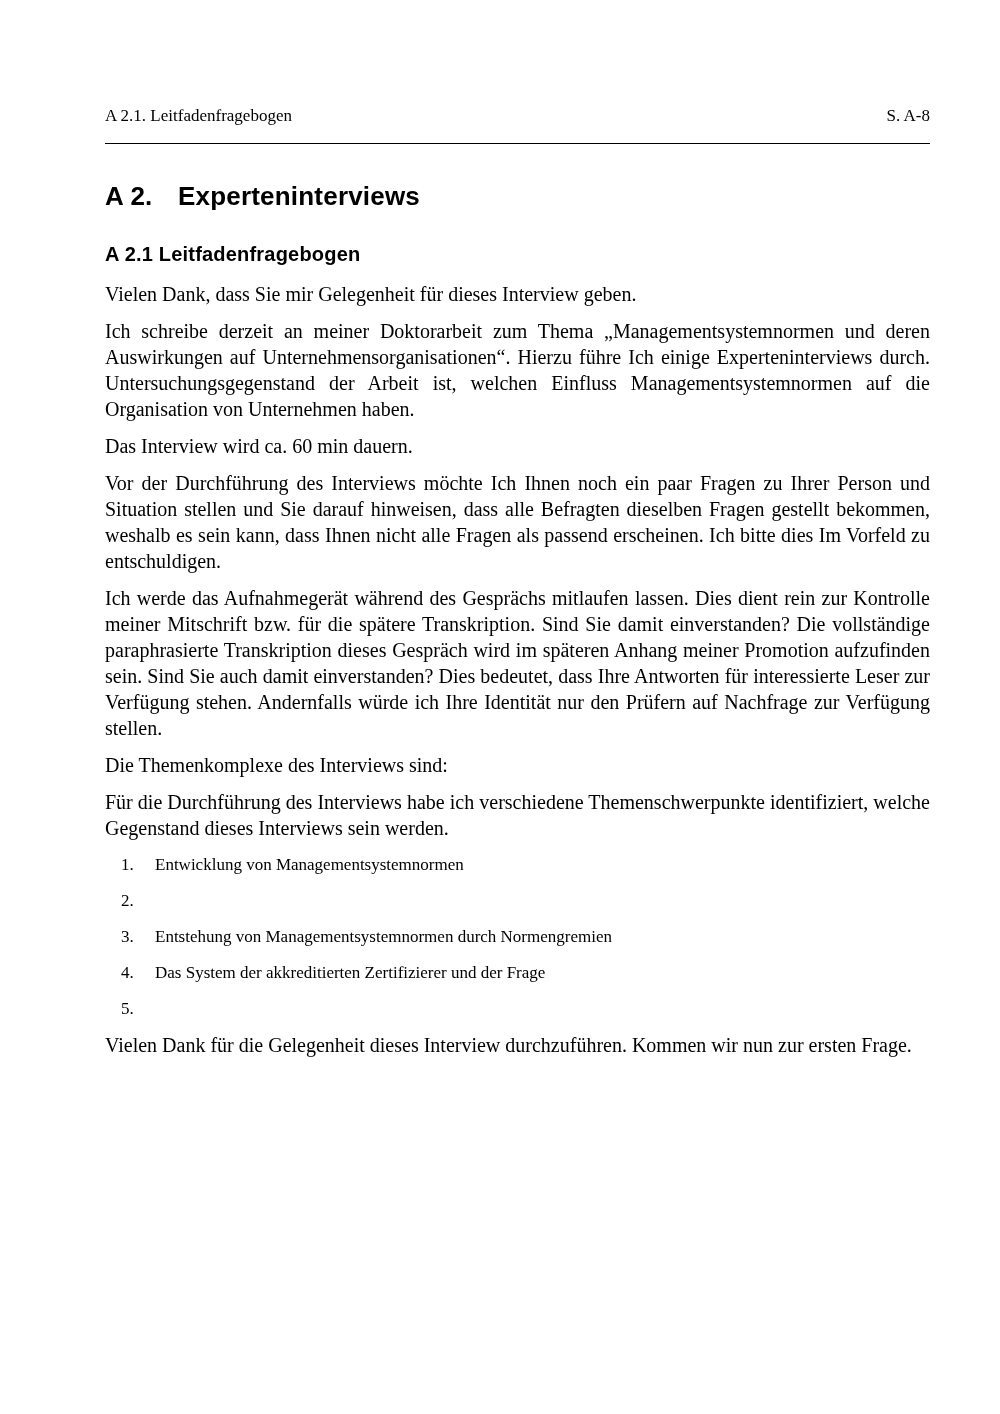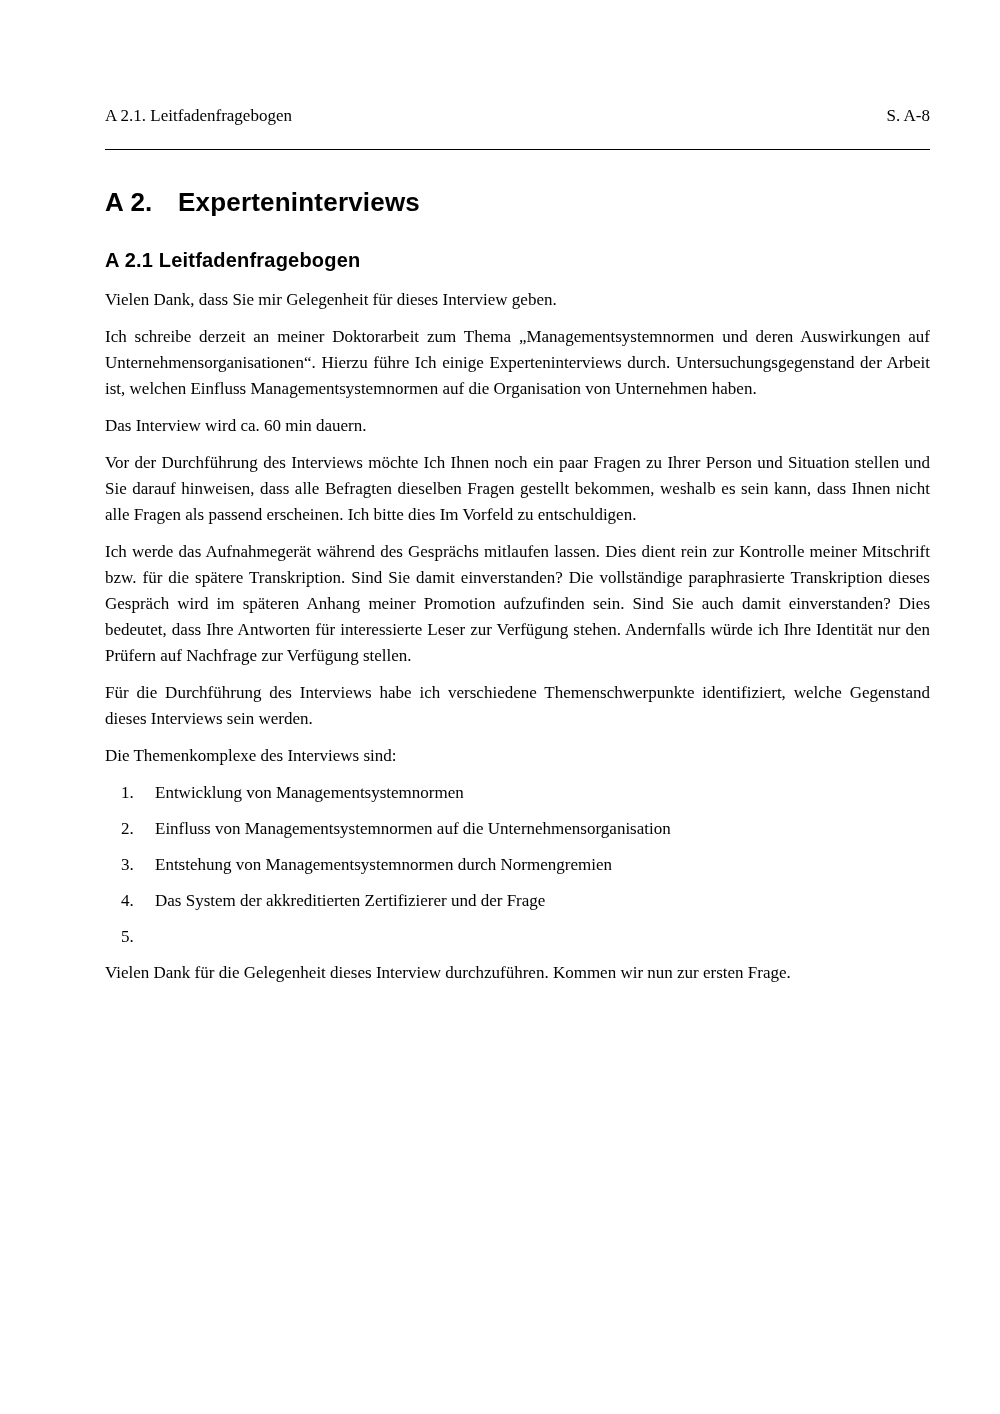--- a/index.html
+++ b/index.html
@@ -15,21 +15,21 @@
       width: 100%;
       height: 100%;
       padding: 106px 70px 0 105px;
     }
     .header-row {
       display: flex;
       justify-content: space-between;
       align-items: baseline;
       font-size: 17px;
       line-height: 20px;
-      padding-bottom: 23px;
+      padding-bottom: 17px;
       border-bottom: 1.5px solid #000000;
     }
     h1.section-heading {
       font-family: "Liberation Sans", sans-serif;
       font-size: 26px;
       font-weight: bold;
       margin-top: 37px;
       display: flex;
       letter-spacing: 0.2px;
     }
@@ -39,21 +39,21 @@
     }
     h2.subsection-heading {
       font-family: "Liberation Sans", sans-serif;
       font-size: 20px;
       font-weight: bold;
       margin-top: 31px;
       margin-bottom: 15px;
       letter-spacing: 0.2px;
     }
     p.body-par {
-      font-size: 17px;
+      font-size: 20px;
       line-height: 26px;
       text-align: justify;
       margin-bottom: 11px;
     }
     .topics-list {
       margin-top: 8px;
       margin-bottom: 8px;
     }
     .list-row {
       display: flex;
@@ -85,31 +85,30 @@
     <span>Experteninterviews</span>
   </h1>
 
   <h2 class="subsection-heading">A 2.1 Leitfadenfragebogen</h2>
 
   <p class="body-par">Vielen Dank, dass Sie mir Gelegenheit für dieses Interview geben.</p>
   <p class="body-par">Ich schreibe derzeit an meiner Doktorarbeit zum Thema „Managementsystemnormen und deren Auswirkungen auf Unternehmensorganisationen“. Hierzu führe Ich einige Experteninterviews durch. Untersuchungsgegenstand der Arbeit ist, welchen Einfluss Managementsystemnormen auf die Organisation von Unternehmen haben.</p>
   <p class="body-par">Das Interview wird ca. 60 min dauern.</p>
   <p class="body-par">Vor der Durchführung des Interviews möchte Ich Ihnen noch ein paar Fragen zu Ihrer Person und Situation stellen und Sie darauf hinweisen, dass alle Befragten dieselben Fragen gestellt bekommen, weshalb es sein kann, dass Ihnen nicht alle Fragen als passend erscheinen. Ich bitte dies Im Vorfeld zu entschuldigen.</p>
   <p class="body-par">Ich werde das Aufnahmegerät während des Gesprächs mitlaufen lassen. Dies dient rein zur Kontrolle meiner Mitschrift bzw. für die spätere Transkription. Sind Sie damit einverstanden? Die vollständige paraphrasierte Transkription dieses Gespräch wird im späteren Anhang meiner Promotion aufzufinden sein. Sind Sie auch damit einverstanden? Dies bedeutet, dass Ihre Antworten für interessierte Leser zur Verfügung stehen. Andernfalls würde ich Ihre Identität nur den Prüfern auf Nachfrage zur Verfügung stellen.</p>
+  <p class="body-par">Die Themenkomplexe des Interviews sind:</p>
   <p class="body-par">Für die Durchführung des Interviews habe ich verschiedene Themenschwerpunkte identifiziert, welche Gegenstand dieses Interviews sein werden.</p>
-  <p class="body-par">Die Themenkomplexe des Interviews sind:</p>
 
   <div class="topics-list">
     <div class="list-row">
       <span class="num">1.</span>
       <span class="txt">Entwicklung von Managementsystemnormen</span>
     </div>
     <div class="list-row">
       <span class="num">2.</span>
-      <span class="txt">Einfluss von Managementsystemnormen auf die Unternehmensorganisation</span>
     </div>
     <div class="list-row">
       <span class="num">3.</span>
       <span class="txt">Entstehung von Managementsystemnormen durch Normengremien</span>
     </div>
     <div class="list-row">
       <span class="num">4.</span>
       <span class="txt">Das System der akkreditierten Zertifizierer und der Frage</span>
     </div>
     <div class="list-row">

